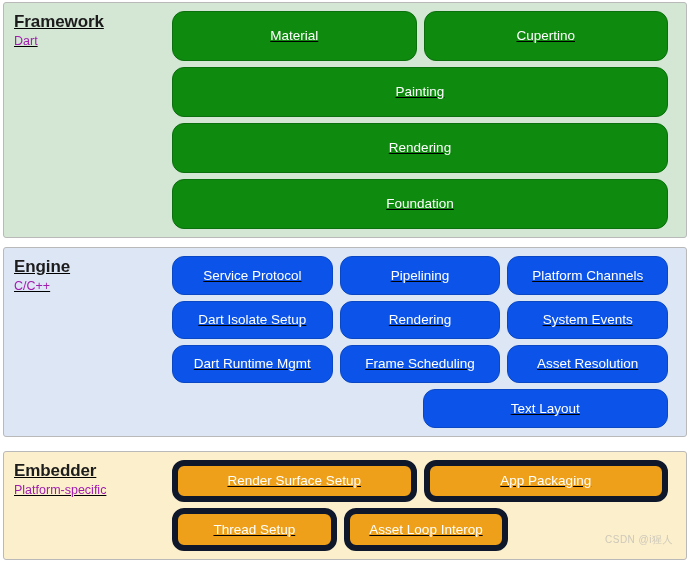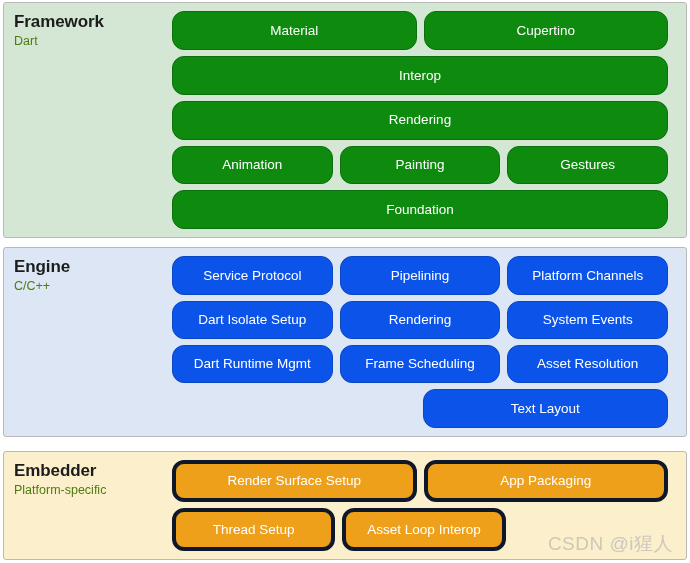--- a/index.html
+++ b/index.html
@@ -14,20 +14,21 @@
     overflow: hidden;
   }
 
   #diagram {
     width: 690px;
     height: 563px;
     box-sizing: border-box;
     display: flex;
     flex-direction: column;
     background: #ffffff;
+    text-decoration: underline;
   }
 
   .layer {
     display: flex;
     flex-direction: row;
     box-sizing: border-box;
     border: 1px solid #b9b9b9;
     border-radius: 3px;
     position: relative;
   }
@@ -56,21 +57,21 @@
   }
   .layer-title {
     font-size: 17px;
     font-weight: bold;
     color: #1c1c1c;
     line-height: 20px;
     letter-spacing: -0.1px;
   }
   .layer-sub {
     font-size: 12.5px;
-    color: #4d7c0f;
+    color: #a21caf;
     line-height: 16px;
     margin-top: 1px;
   }
 
   .layer-grid {
     flex: 1 1 auto;
     box-sizing: border-box;
     display: flex;
     flex-direction: column;
     padding: 8px 18px 8px 0;
@@ -108,28 +109,28 @@
   .green .cell:not(.empty) {
     background: #0e8a0e;
     border: 1px solid #0a6f0c;
   }
   .blue .cell:not(.empty) {
     background: #0c54e9;
     border: 1px solid #0a47c4;
   }
   .orange .cell:not(.empty) {
     background: #efa01a;
-    border: 4px solid #0f172a;
+    border: 6px solid #0f172a;
   }
 
   .watermark {
     position: absolute;
     right: 13px;
-    bottom: 2px;
-    font-size: 19px;
+    bottom: 12px;
+    font-size: 10px;
     color: #cdc8bb;
     letter-spacing: 0.5px;
     pointer-events: none;
     user-select: none;
   }
 </style>
 </head>
 <body>
 
 <div id="diagram">
@@ -138,29 +139,24 @@
     <div class="layer-label">
       <div class="layer-title">Framework</div>
       <div class="layer-sub">Dart</div>
     </div>
     <div class="layer-grid green">
       <div class="row">
         <div class="cell">Material</div>
         <div class="cell">Cupertino</div>
       </div>
       <div class="row">
-        <div class="cell">Interop</div>
+        <div class="cell">Painting</div>
       </div>
       <div class="row">
         <div class="cell">Rendering</div>
-      </div>
-      <div class="row">
-        <div class="cell">Animation</div>
-        <div class="cell">Painting</div>
-        <div class="cell">Gestures</div>
       </div>
       <div class="row">
         <div class="cell">Foundation</div>
       </div>
     </div>
   </section>
 
   <section class="layer layer-engine">
     <div class="layer-label">
       <div class="layer-title">Engine</div>

